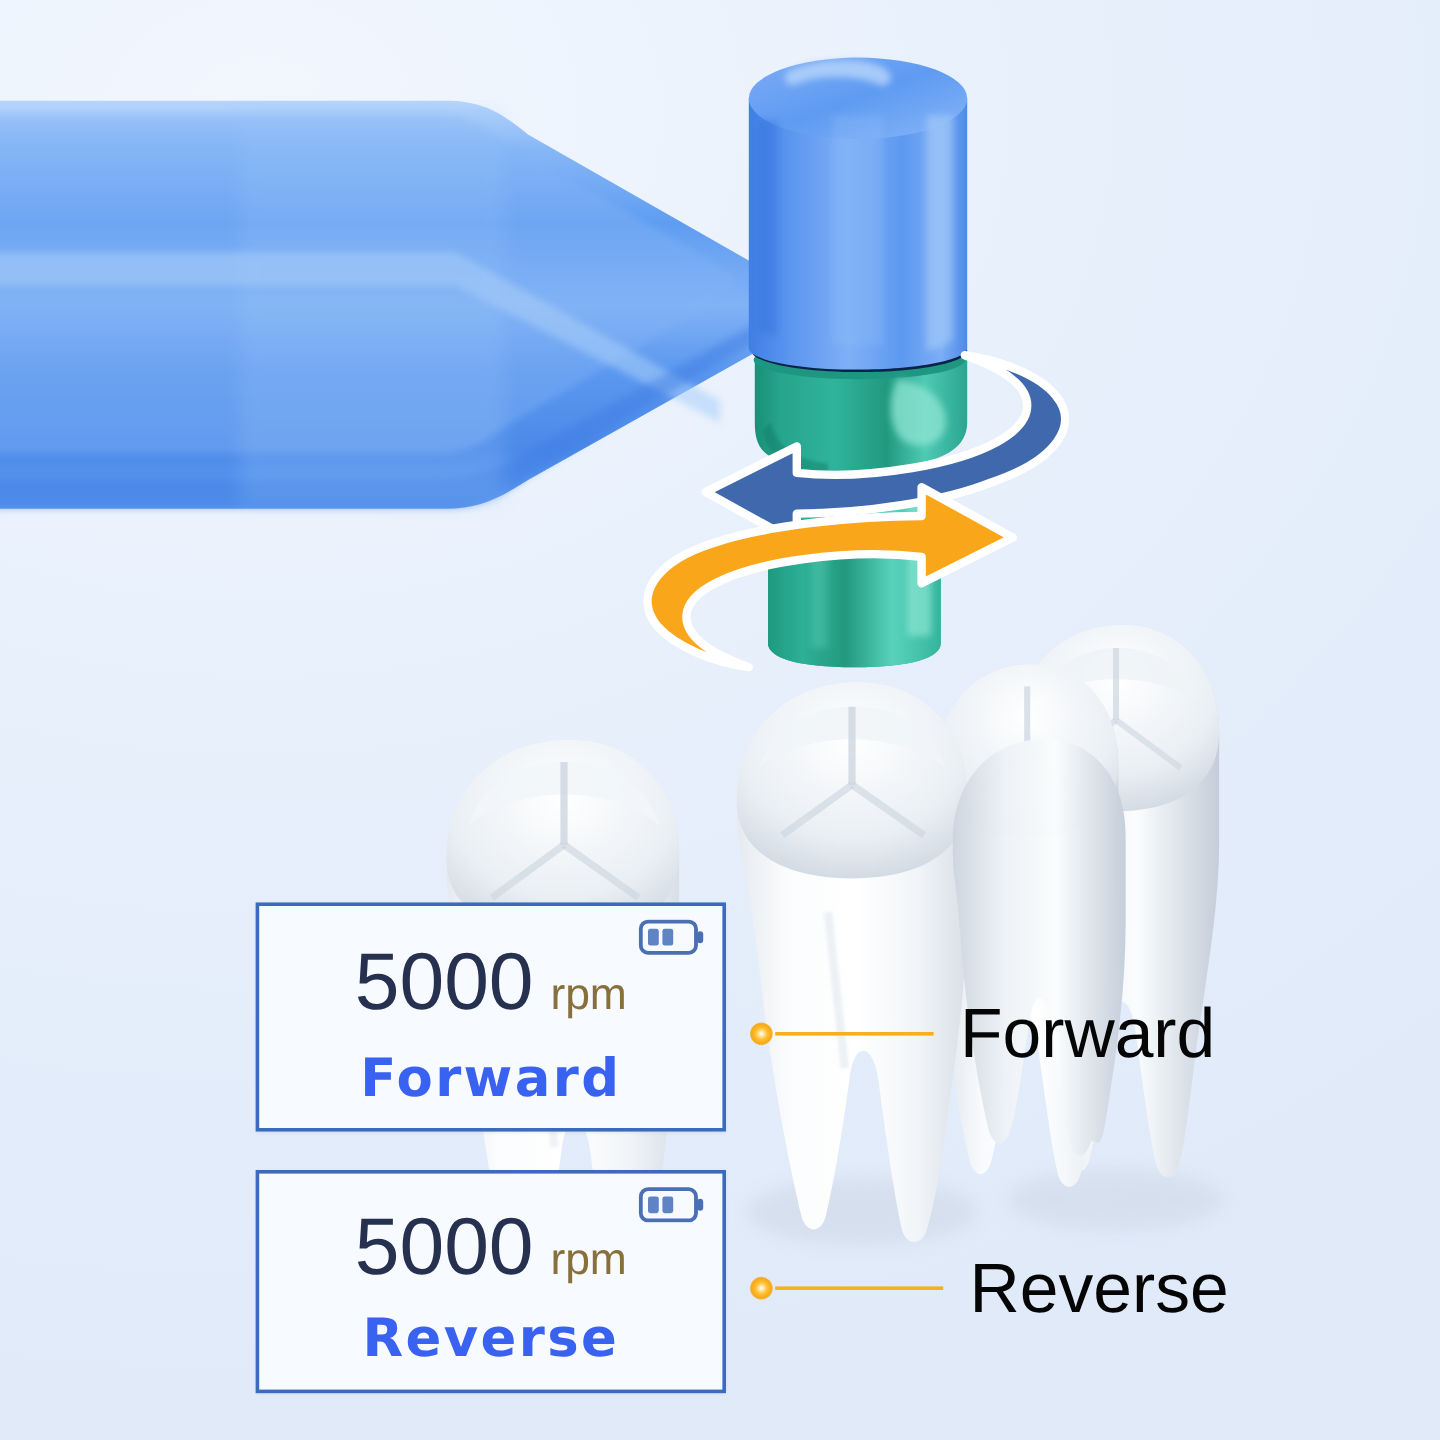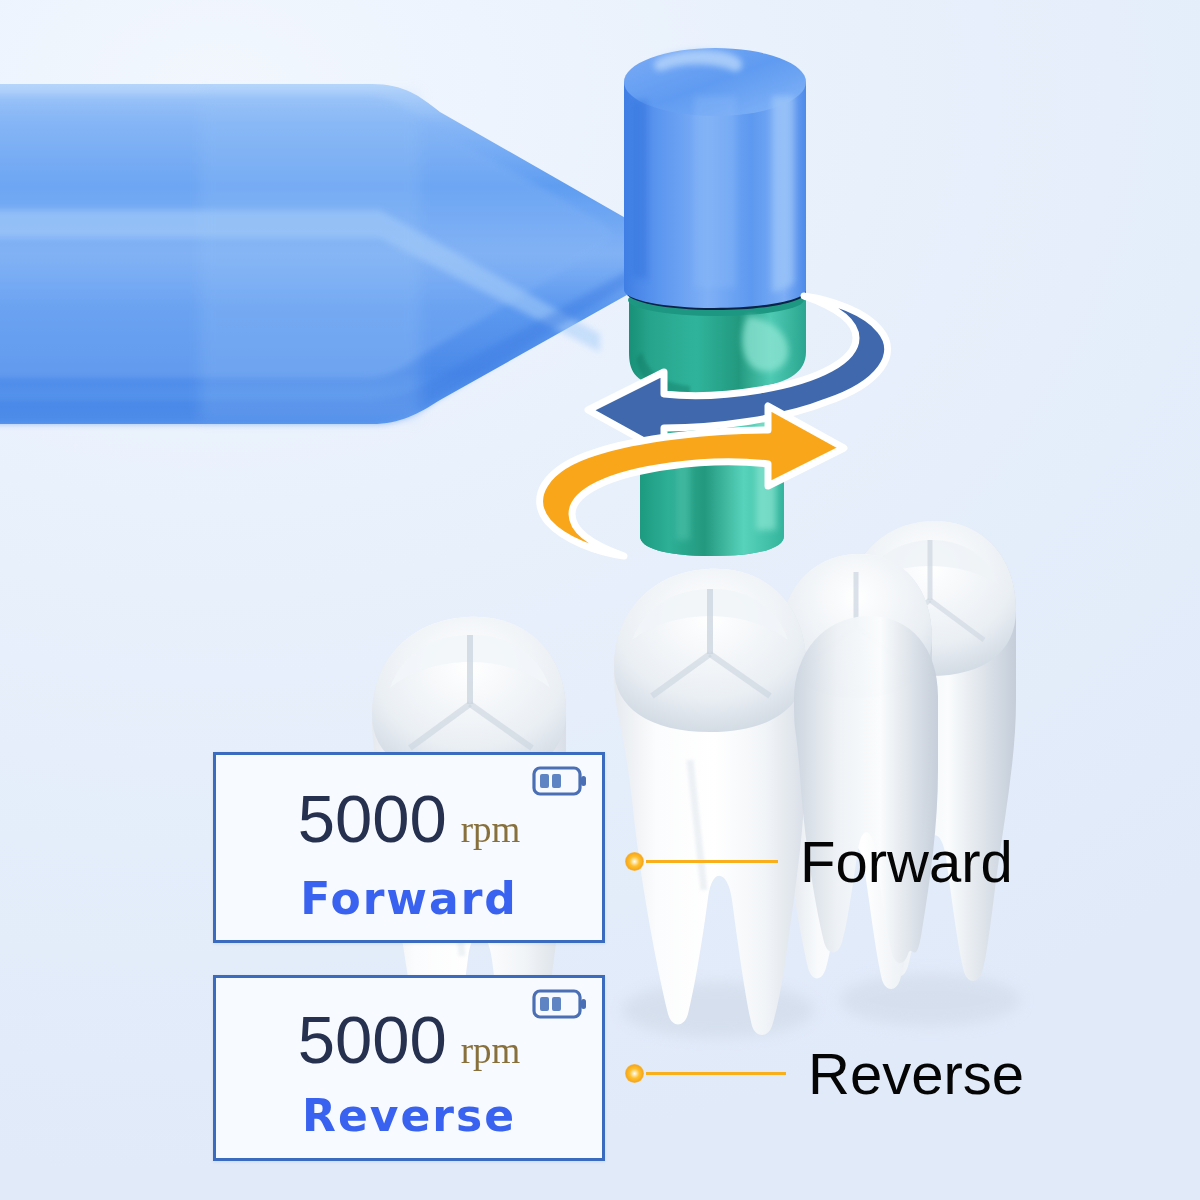--- a/index.html
+++ b/index.html
@@ -30,21 +30,21 @@
   .rpm-row{
     position:absolute;left:0;right:0;top:30px;
     display:flex;align-items:baseline;justify-content:center;
   }
   #panel-reverse .rpm-row{top:28px;}
   .rpm-value{
     font-size:67px;line-height:1;color:#26304f;
     font-weight:400;letter-spacing:0px;
   }
   .rpm-unit{
-    font-size:37px;line-height:1;color:#87703c;margin-left:14px;font-weight:400;font-family:Liberation Serif, serif;
+    font-size:37px;line-height:1;color:#87703c;margin-left:14px;font-weight:400;
   }
   .dir-row{
     position:absolute;left:0;right:0;top:118px;text-align:center;
   }
   #panel-reverse .dir-row{top:112px;}
   .dir-text{
     font-size:44px;color:#3a62f0;font-weight:700;letter-spacing:2px;
     font-family:"DejaVu Sans","Liberation Sans",sans-serif;
   }
 

